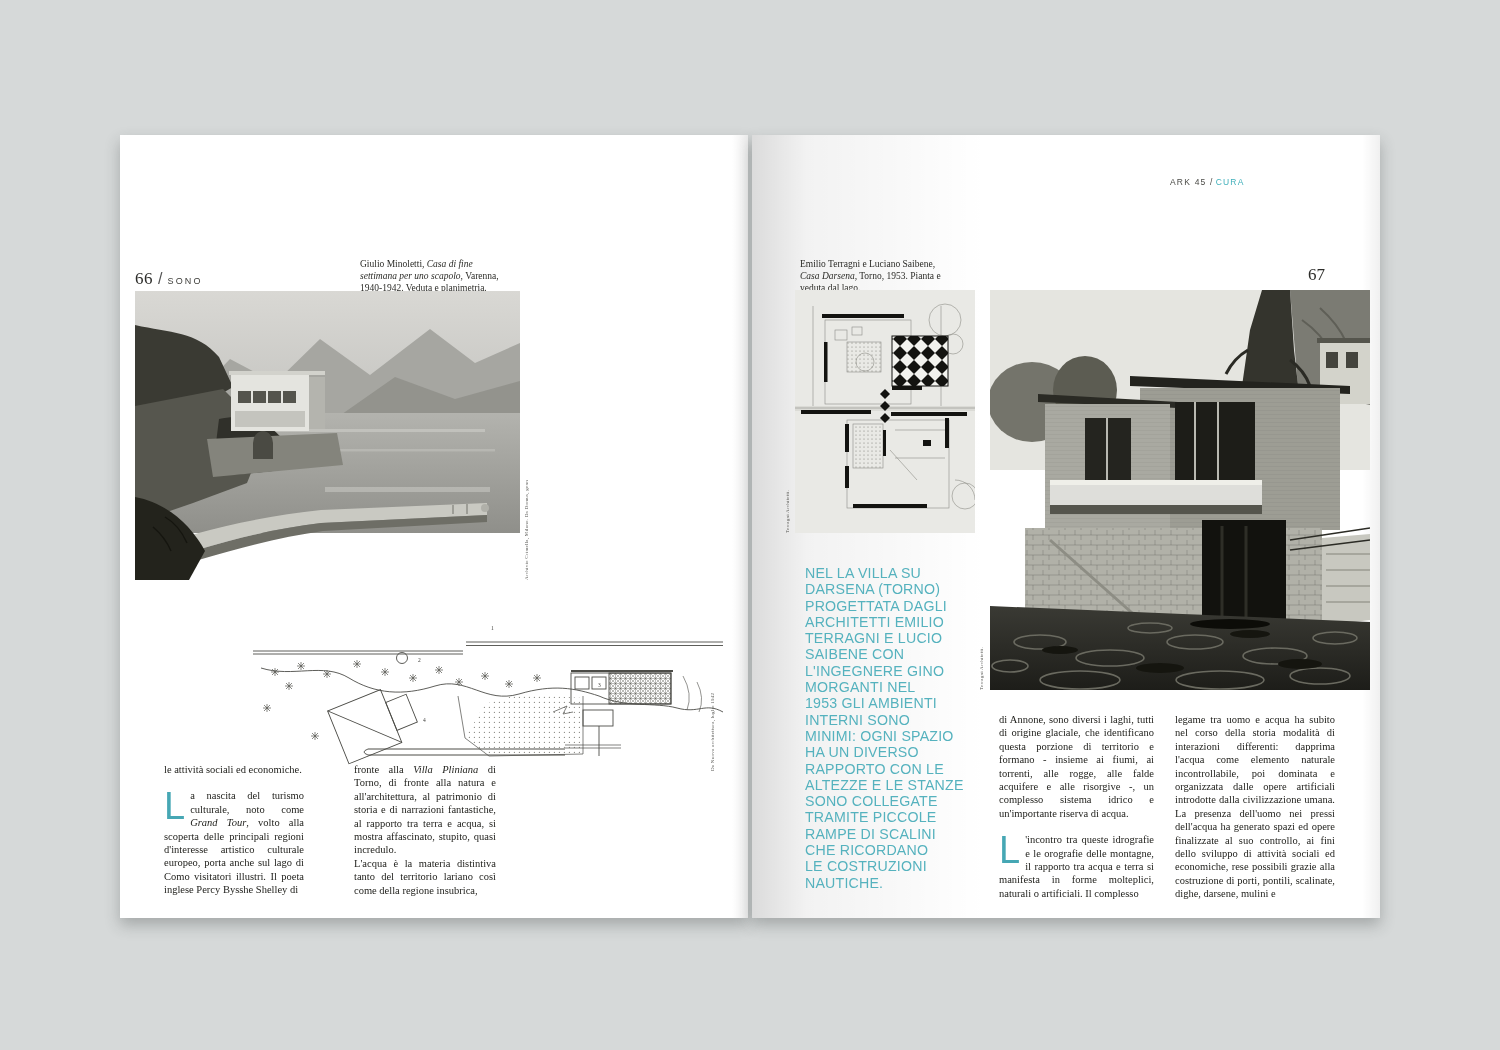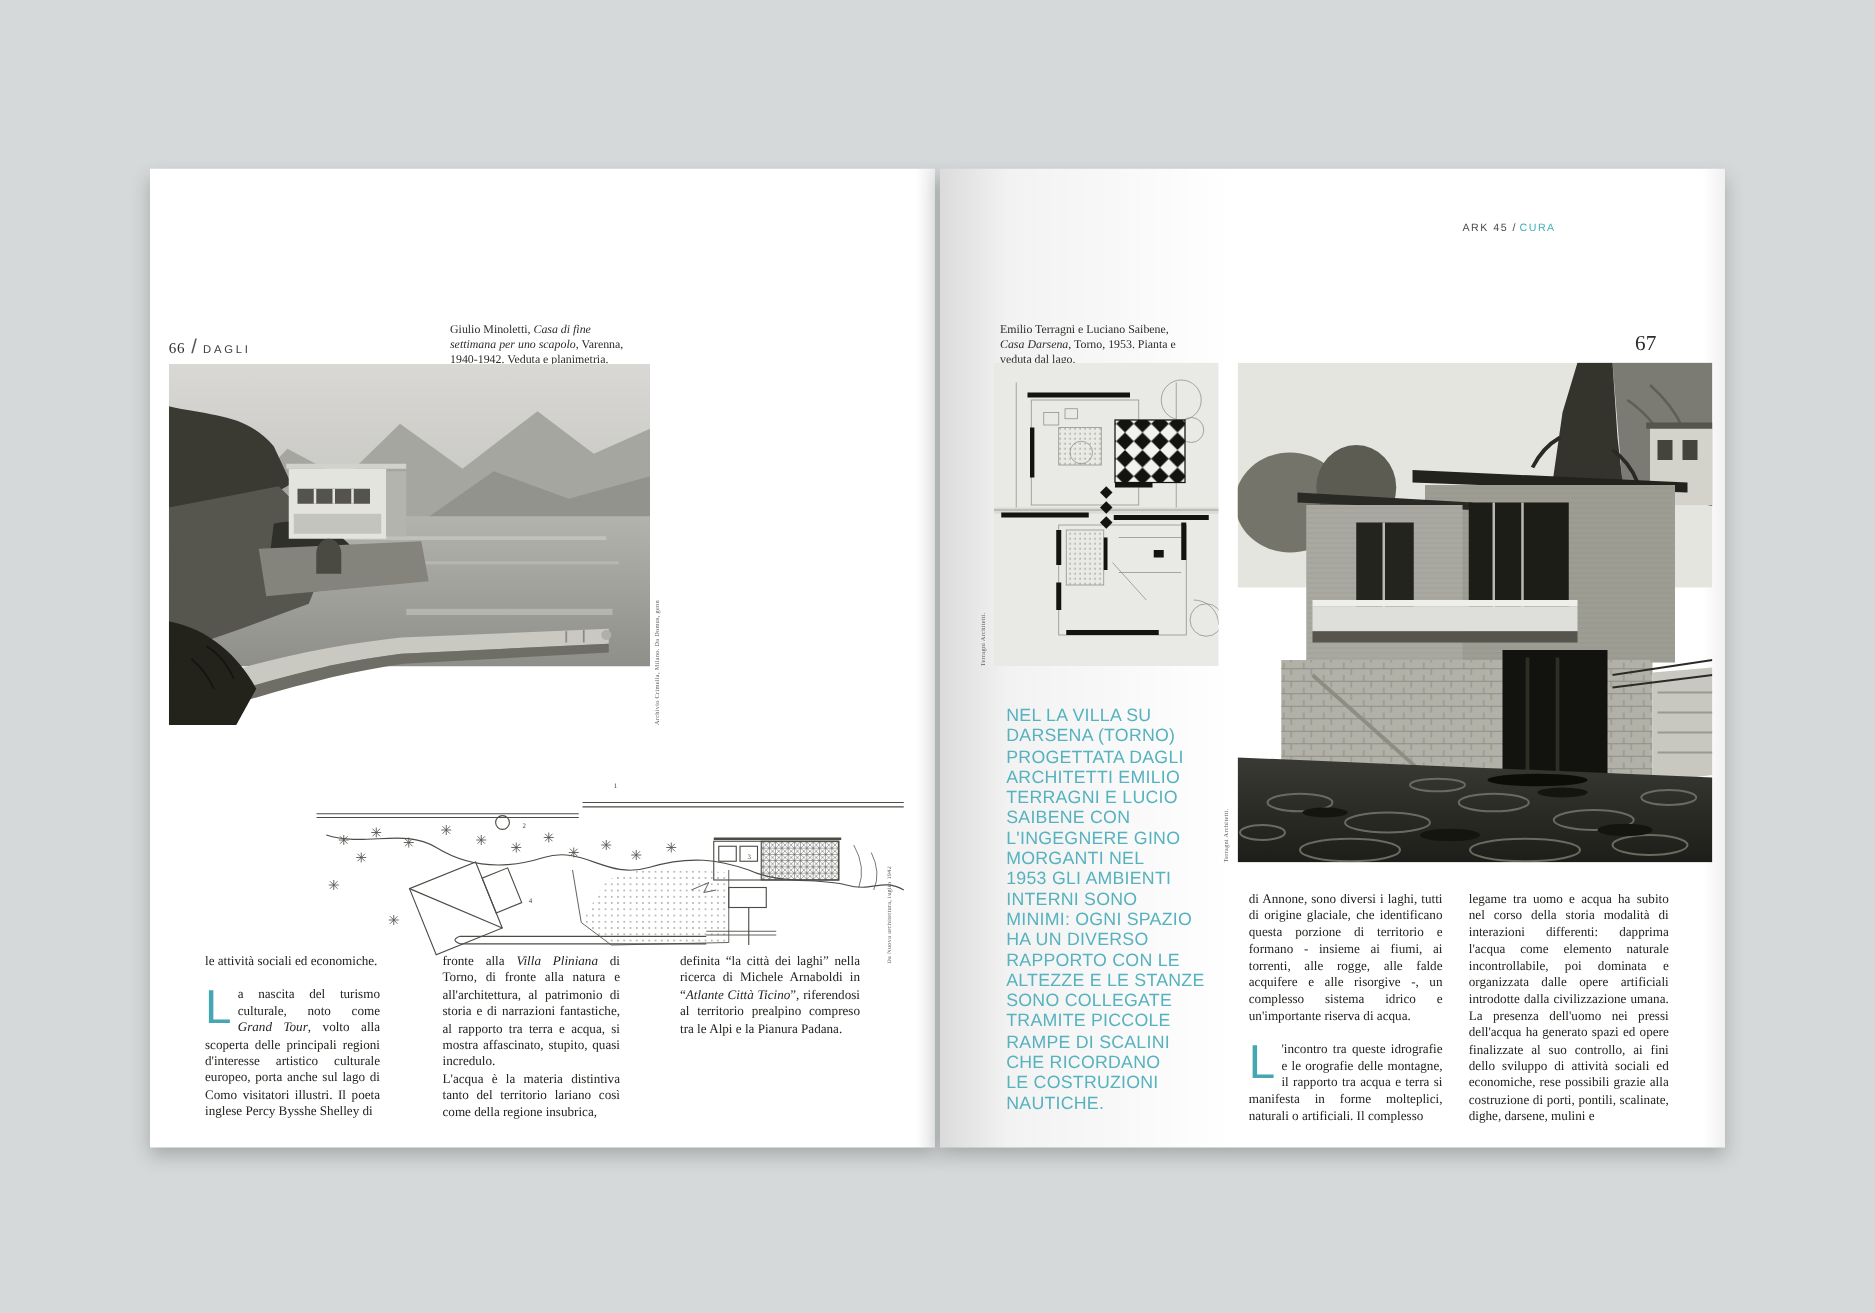--- a/index.html
+++ b/index.html
@@ -15,21 +15,21 @@
   }
   #page-left{left:120px;background:linear-gradient(to left, rgba(0,0,0,.07) 0px, rgba(0,0,0,0) 16px),#fff;}
   #page-right{left:752px;background:
       linear-gradient(to right, rgba(0,0,0,.14) 0px, rgba(0,0,0,.05) 55px, rgba(0,0,0,0) 235px),
       linear-gradient(to left, rgba(0,0,0,.06) 0px, rgba(0,0,0,0) 18px),#fff;}
 
   .abs{position:absolute;}
 
   
   .folio{display:flex;align-items:baseline;color:#2d2d2a;}
-  .folio .num{font-size:12px;letter-spacing:.5px;}
+  .folio .num{font-size:17px;letter-spacing:.5px;}
   .folio .slash{font-size:16px;margin:0 5px;color:#555;font-weight:300;font-family:"Liberation Sans",sans-serif;}
   .folio .lbl{font-size:9px;font-family:"Liberation Sans",sans-serif;letter-spacing:2.2px;color:#3c3c38;}
   .folio-right{font-size:17px;color:#2d2d2a;}
   .runhead{font-family:"Liberation Sans",sans-serif;font-size:8.5px;letter-spacing:1.2px;color:#4a4a46;white-space:nowrap;}
   .runhead .sec{color:#3fafba;margin-left:2px;}
 
   
   .caption{font-size:9.5px;line-height:11.8px;color:#2b2b27;}
   .it{font-style:italic;}
   .vcredit{
@@ -57,21 +57,21 @@
   svg{display:block;}
 </style>
 </head>
 <body>
 
 <div class="page" id="page-left">
 
   <div class="abs folio" style="left:15px;top:134px;">
     <span class="num">66</span>
     <span class="slash">/</span>
-    <span class="lbl">DAGLI</span>
+    <span class="lbl">SONO</span>
   </div>
 
   <div class="abs caption" style="left:240px;top:124px;width:146px;">
     <span>Giulio Minoletti, </span><span class="it">Casa di fine settimana per uno scapolo</span><span>, Varenna, 1940-1942. Veduta e planimetria.</span>
   </div>
 
   <div class="img-frame" style="left:15px;top:156px;width:385px;height:289px;">
     <svg width="385" height="289" viewBox="0 0 385 289">
       <defs>
         <linearGradient id="sky1" x1="0" y1="0" x2="0" y2="1">
@@ -182,21 +182,20 @@
     <p><span>le attività sociali ed economiche.</span></p>
     <p class="gap">
       <span class="dropcap">L</span><span>a nascita del turismo culturale, noto come </span><span class="it">Grand Tour</span><span>, volto alla scoperta delle principali regioni d'interesse artistico culturale europeo, porta anche sul lago di Como visitatori illustri. Il poeta inglese Percy Bysshe Shelley di</span>
     </p>
   </div>
   <div class="abs body-col" style="left:234px;top:628px;width:142px;">
     <p><span>fronte alla </span><span class="it">Villa Pliniana</span><span> di Torno, di fronte alla natura e all'architettura, al patrimonio di storia e di narrazioni fantastiche, al rapporto tra terra e acqua, si mostra affascinato, stupito, quasi incredulo.</span></p>
     <p><span>L'acqua è la materia distintiva tanto del territorio lariano così come della regione insubrica,</span></p>
   </div>
   <div class="abs body-col" style="left:424px;top:628px;width:144px;">
-    <p><span>definita “la città dei laghi” nella ricerca di Michele Arnaboldi in “</span><span class="it">Atlante Città Ticino</span><span>”, riferendosi al territorio prealpino compreso tra le Alpi e la Pianura Padana.</span></p>
   </div>
 </div>
 
 <div class="page" id="page-right">
 
   <div class="abs runhead" style="left:418px;top:42px;">
     <span>ARK 45 /</span><span class="sec">CURA</span>
   </div>
 
   <div class="abs caption" style="left:48px;top:124px;width:152px;">

